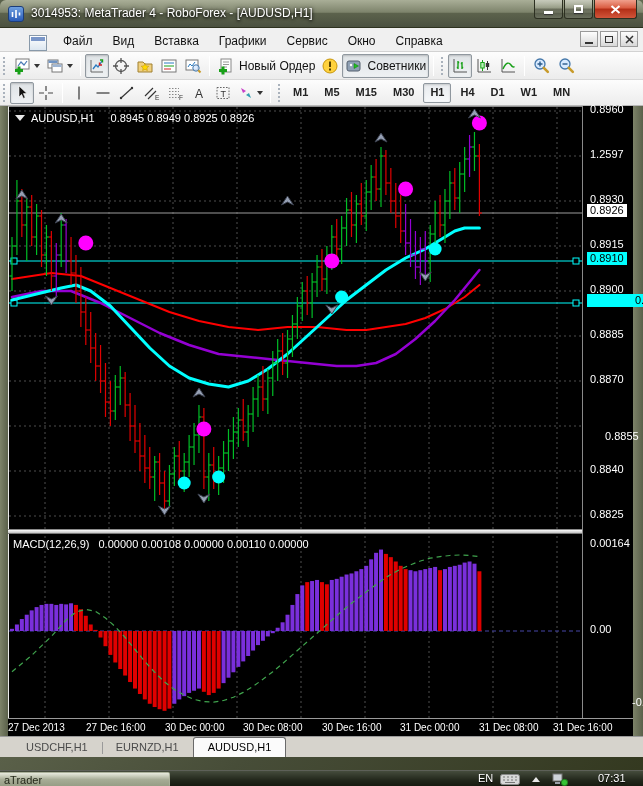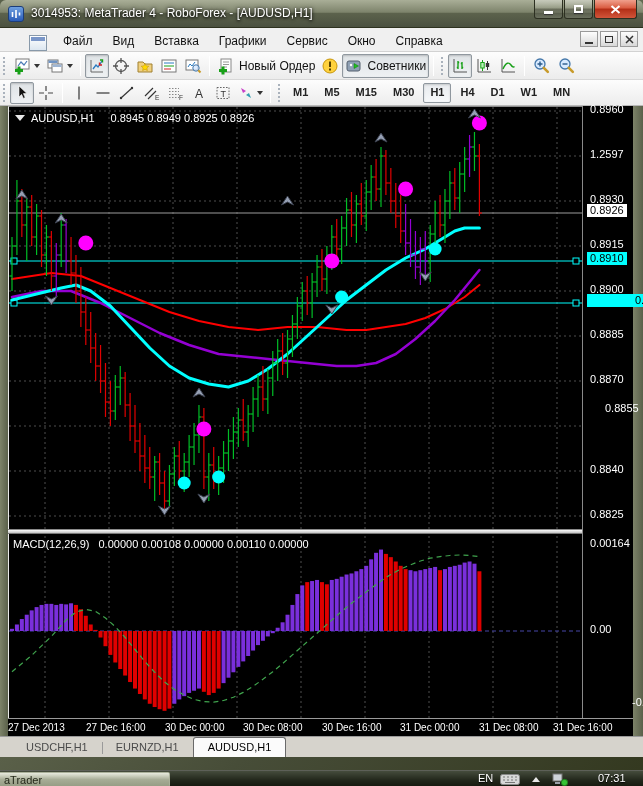--- a/index.html
+++ b/index.html
@@ -797,21 +797,21 @@
     </div>
     <div class="splitter"></div>
     <div class="price-axis" id="price-axis">
         <div class="pa-label" style="top: -3px;">0.8960</div>
         <div class="pa-label" style="top: 42px;">1.2597</div>
         <div class="pa-label" style="top: 87px;">0.8930</div>
         <div class="pa-label" style="top: 132px;">0.8915</div>
         <div class="pa-label" style="top: 177px;">0.8900</div>
         <div class="pa-label" style="top: 222px;">0.8885</div>
         <div class="pa-label" style="top: 267px;">0.8870</div>
-        <div class="pa-label" style="top: 296px; padding-left: 15px;">0.8855</div>
+        <div class="pa-label" style="top: 324px; padding-left: 15px;">0.8855</div>
         <div class="pa-label" style="top: 357px;">0.8840</div>
         <div class="pa-label" style="top: 402px;">0.8825</div>
         <div class="pa-tag current" style="top: 98px;">0.8926</div>
         <div class="pa-tag level" style="top: 146px;">0.8910</div>
         <div class="pa-tag level" style="top: 188px; padding-left: 48px;">0.8896</div>
         <div class="pa-label" style="top: 431px;">0.00164</div>
         <div class="pa-label" style="top: 517px;">0.00</div>
         <div class="pa-label" style="top: 590px; margin-left: 42px;">-0.00159</div>
       </div>
     <div class="time-axis" id="time-axis">

